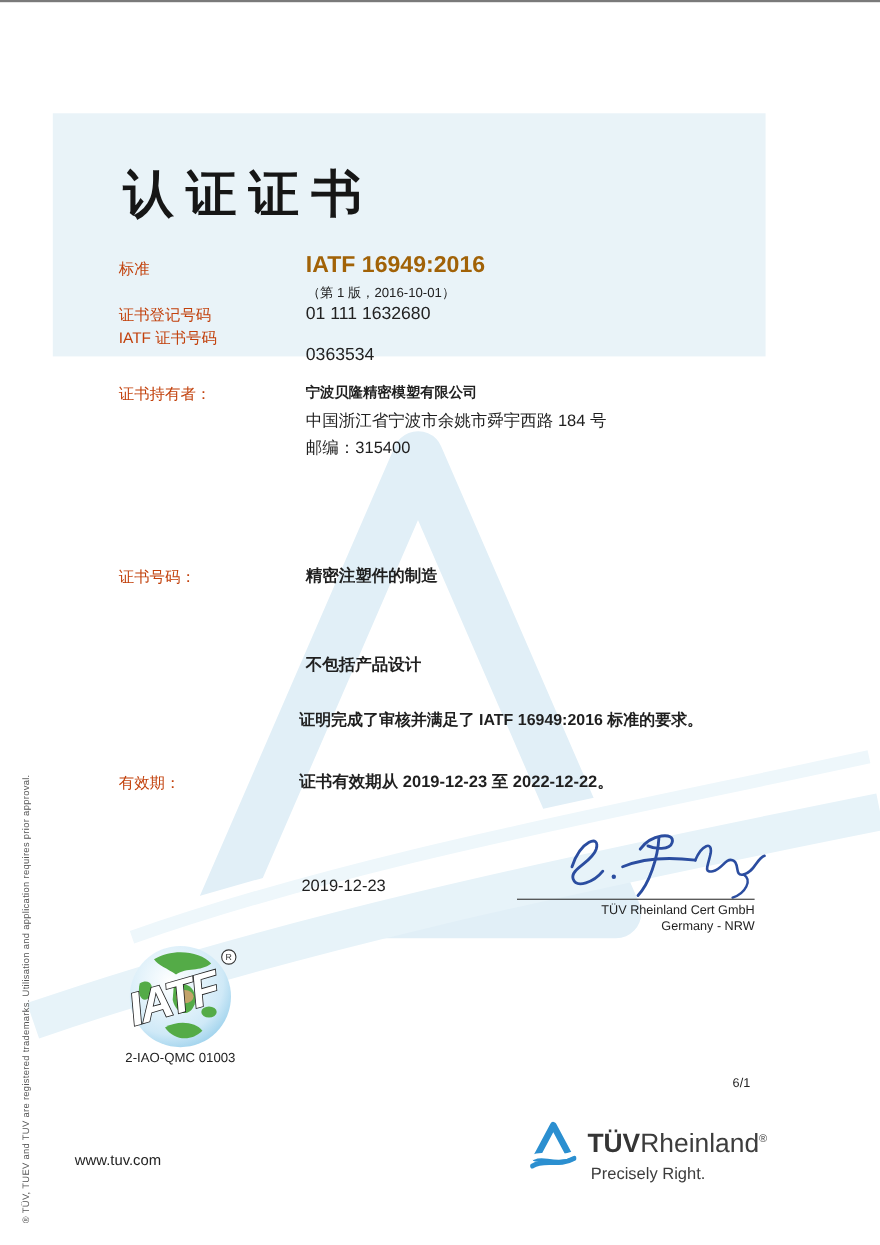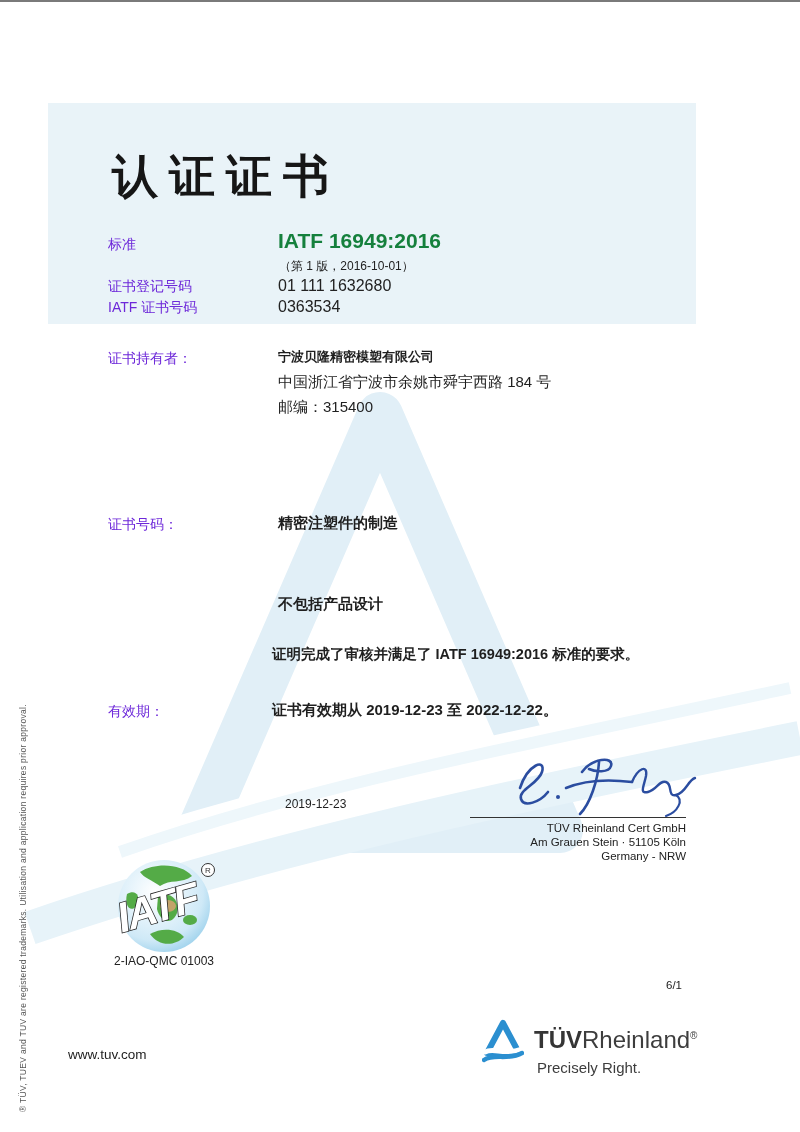--- a/index.html
+++ b/index.html
@@ -4,31 +4,31 @@
 <style>
   html,body{margin:0;padding:0;background:#ffffff;}
   body{font-family:"Liberation Sans","DejaVu Sans",sans-serif;color:#1f1f1f;}
   .page{position:relative;width:800px;height:1132px;background:#ffffff;overflow:hidden;padding-left:16px;}
   .abs{position:absolute;}
   .scan-edge-top{left:0;top:0;width:800px;height:2px;background:#4d4d4d;opacity:.75;}
   .watermark{left:0;top:0;width:800px;height:1132px;z-index:0;}
   .panel{left:48px;top:103px;width:648px;height:221px;background:#e9f3f8;z-index:1;}
   .z{z-index:2;}
   .title{left:112px;top:146px;font-size:46px;font-weight:bold;letter-spacing:11px;color:#161616;}
-  .lbl{left:108px;font-size:14px;color:#6d28d9;}
+  .lbl{left:108px;font-size:14px;color:#c2410c;}
   .val{left:278px;font-size:16px;color:#222;}
-  .std-value{left:278px;top:229px;font-size:21px;font-weight:bold;color:#15803d;}
+  .std-value{left:278px;top:229px;font-size:21px;font-weight:bold;color:#a16207;}
   .std-edition{left:279px;top:258px;font-size:12px;font-weight:normal;color:#222;}
   .company{font-size:13px;font-weight:bold;}
   .addr{font-size:15px;margin-top:7px;}
   .postal{font-size:15px;margin-top:6px;}
   .scope-line{left:278px;font-size:15px;font-weight:bold;}
   .statement{left:272px;top:645px;width:400px;font-size:14.5px;font-weight:bold;}
   .validity{left:272px;top:701px;font-size:15px;font-weight:bold;}
-  .date{left:285px;top:797px;font-size:12px;}
+  .date{left:274px;top:797px;font-size:15px;}
   .sig-line{left:470px;top:817px;width:216px;height:1px;background:#333;}
   .signer{left:386px;top:821px;width:300px;text-align:right;font-size:11.5px;line-height:14px;color:#222;}
   .iatf-code{left:100px;top:954px;width:128px;text-align:center;font-size:12px;color:#222;}
   .page-num{left:666px;top:979px;font-size:11.5px;color:#222;}
   .website{left:68px;top:1047px;font-size:13.5px;color:#222;text-align:right;}
   .brand{left:534px;top:1026px;font-size:24px;color:#3d3d3d;white-space:nowrap;}
   .brand b{font-weight:bold;color:#353535;}
   .brand sup{font-size:10px;}
   .tagline{left:537px;top:1059px;font-size:15px;color:#3d3d3d;}
   .side-note{left:18px;top:1112px;transform:rotate(-90deg);transform-origin:0 0;white-space:nowrap;font-size:8.5px;color:#555;letter-spacing:.3px;}
@@ -52,21 +52,21 @@
 
   <div class="abs z title">认证证书</div>
 
   <div class="abs z lbl" style="top:236px;">标准</div>
   <div class="abs z std-value">IATF 16949:2016</div>
   <div class="abs z std-edition">（第 1 版，2016-10-01）</div>
 
   <div class="abs z lbl" style="top:278px;">证书登记号码</div>
   <div class="abs z val" style="top:277px;">01 111 1632680</div>
   <div class="abs z lbl" style="top:299px;">IATF 证书号码</div>
-  <div class="abs z val" style="top:298px;text-align:right;">0363534</div>
+  <div class="abs z val" style="top:314px;text-align:right;">0363534</div>
 
   <div class="abs z lbl" style="top:350px;">证书持有者：</div>
   <div class="abs z" style="left:278px;top:348px;">
     <div class="company">宁波贝隆精密模塑有限公司</div>
     <div class="addr">中国浙江省宁波市余姚市舜宇西路 184 号</div>
     <div class="postal">邮编：315400</div>
   </div>
 
   <div class="abs z lbl" style="top:516px;">证书号码：</div>
   <div class="abs z scope-line" style="top:514px;">精密注塑件的制造</div>
@@ -84,21 +84,20 @@
     <circle cx="60" cy="47" r="2" fill="#2b4da0" stroke="none"></circle>
     <path d="M84,22 C94,8 116,6 113,16 C111,23 97,22 91,19" stroke-width="2.6"></path>
     <path d="M101,12 C100,30 92,54 82,64" stroke-width="2.6"></path>
     <path d="M68,38 C92,28 118,30 134,32" stroke-width="2.6"></path>
     <path d="M134,32 C140,18 150,14 148,26 C146,36 141,44 150,42 C159,40 161,30 168,32 C175,34 169,47 178,45 C188,43 190,30 197,28" stroke-width="2.4"></path>
     <path d="M178,45 C186,50 180,62 168,66" stroke-width="2.2"></path>
   </svg>
   <div class="abs z sig-line"></div>
   <div class="abs z signer">
     <div>TÜV Rheinland Cert GmbH</div>
-    <div>Am Grauen Stein · 51105 Köln</div>
     <div>Germany - NRW</div>
   </div>
 
   <svg class="abs z" style="left:112px;top:854px;" width="104" height="100" viewBox="0 0 104 100">
     <defs>
       <radialGradient id="ocean" cx="40%" cy="35%" r="75%">
         <stop offset="0%" stop-color="#ffffff"></stop>
         <stop offset="70%" stop-color="#cfe9f7"></stop>
         <stop offset="100%" stop-color="#8fcbe9"></stop>
       </radialGradient>

